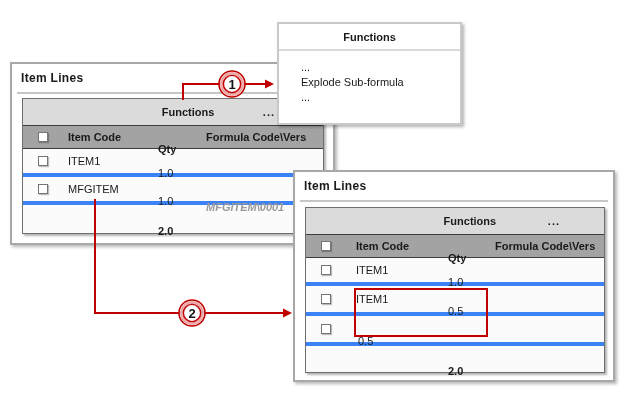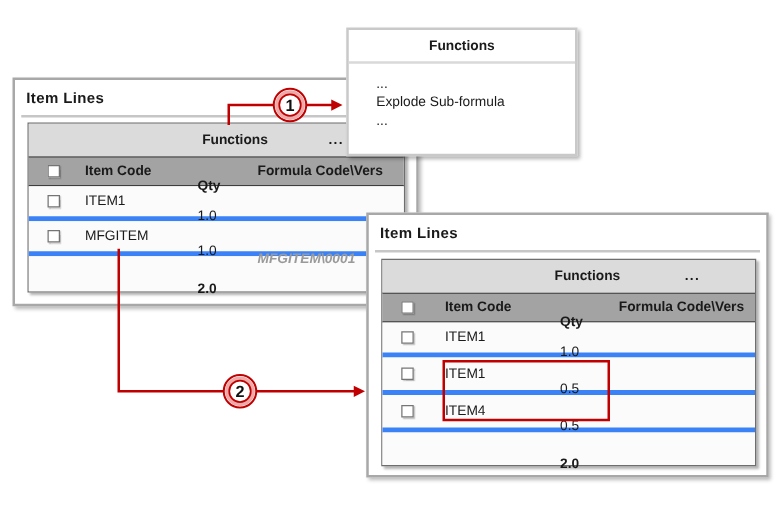--- a/index.html
+++ b/index.html
@@ -148,21 +148,20 @@
             <span class="checkbox"></span>
           </span>
         <span class="c2">ITEM1</span>
         <span class="c3">0.5</span>
         <span class="c4"></span>
       </div>
       <div class="grid-row tall">
         <span class="c1">
             <span class="checkbox"></span>
           </span>
-        <span class="c2">ITEM4</span>
         <span class="c3">0.5</span>
         <span class="c4"></span>
       </div>
       <div class="grid-total">
         <span class="c1"></span>
           <span class="c2"></span>
         <span class="c3">2.0</span>
         <span class="c4"></span>
       </div>
     </div>

